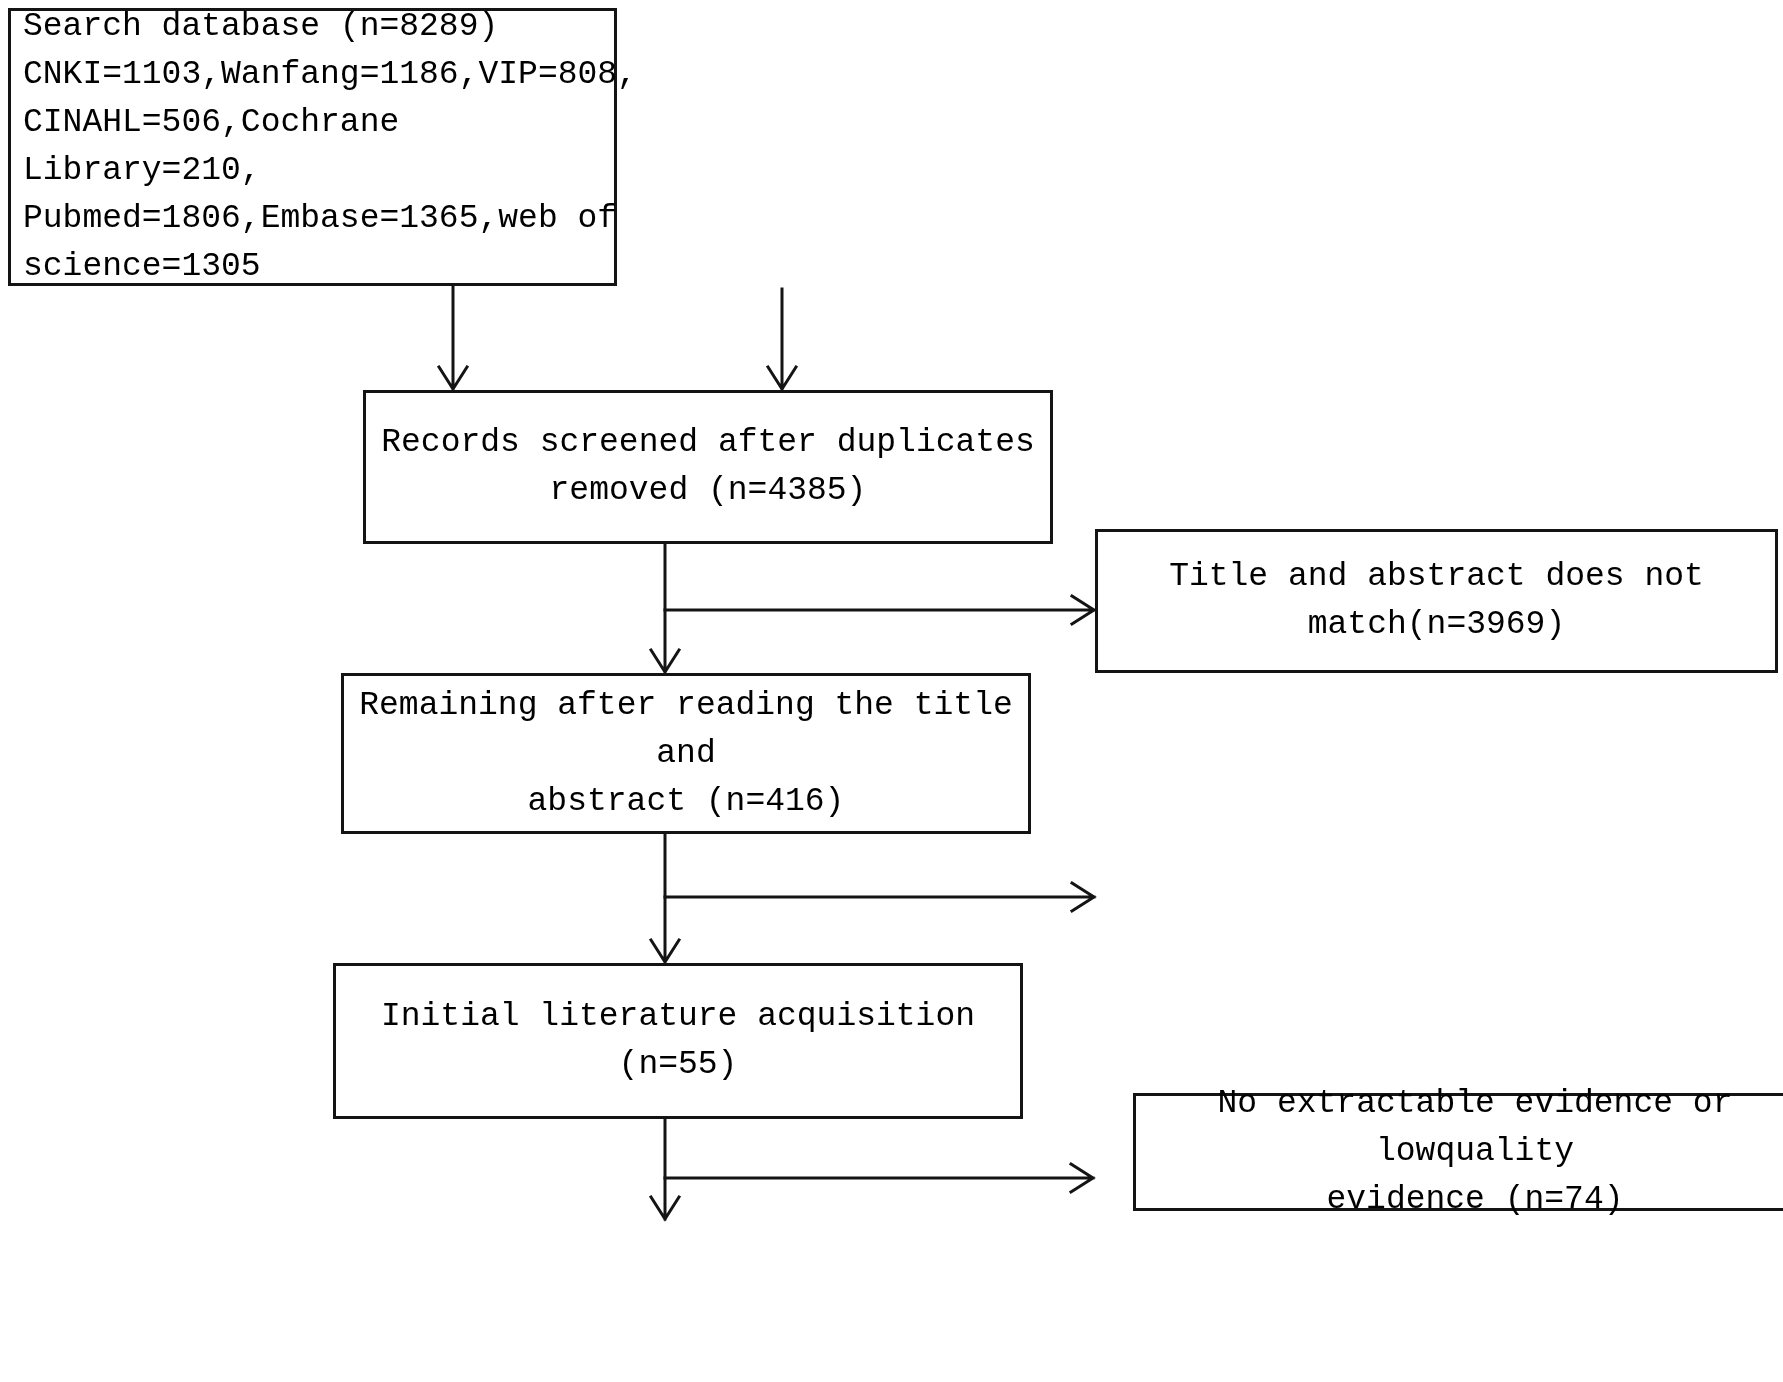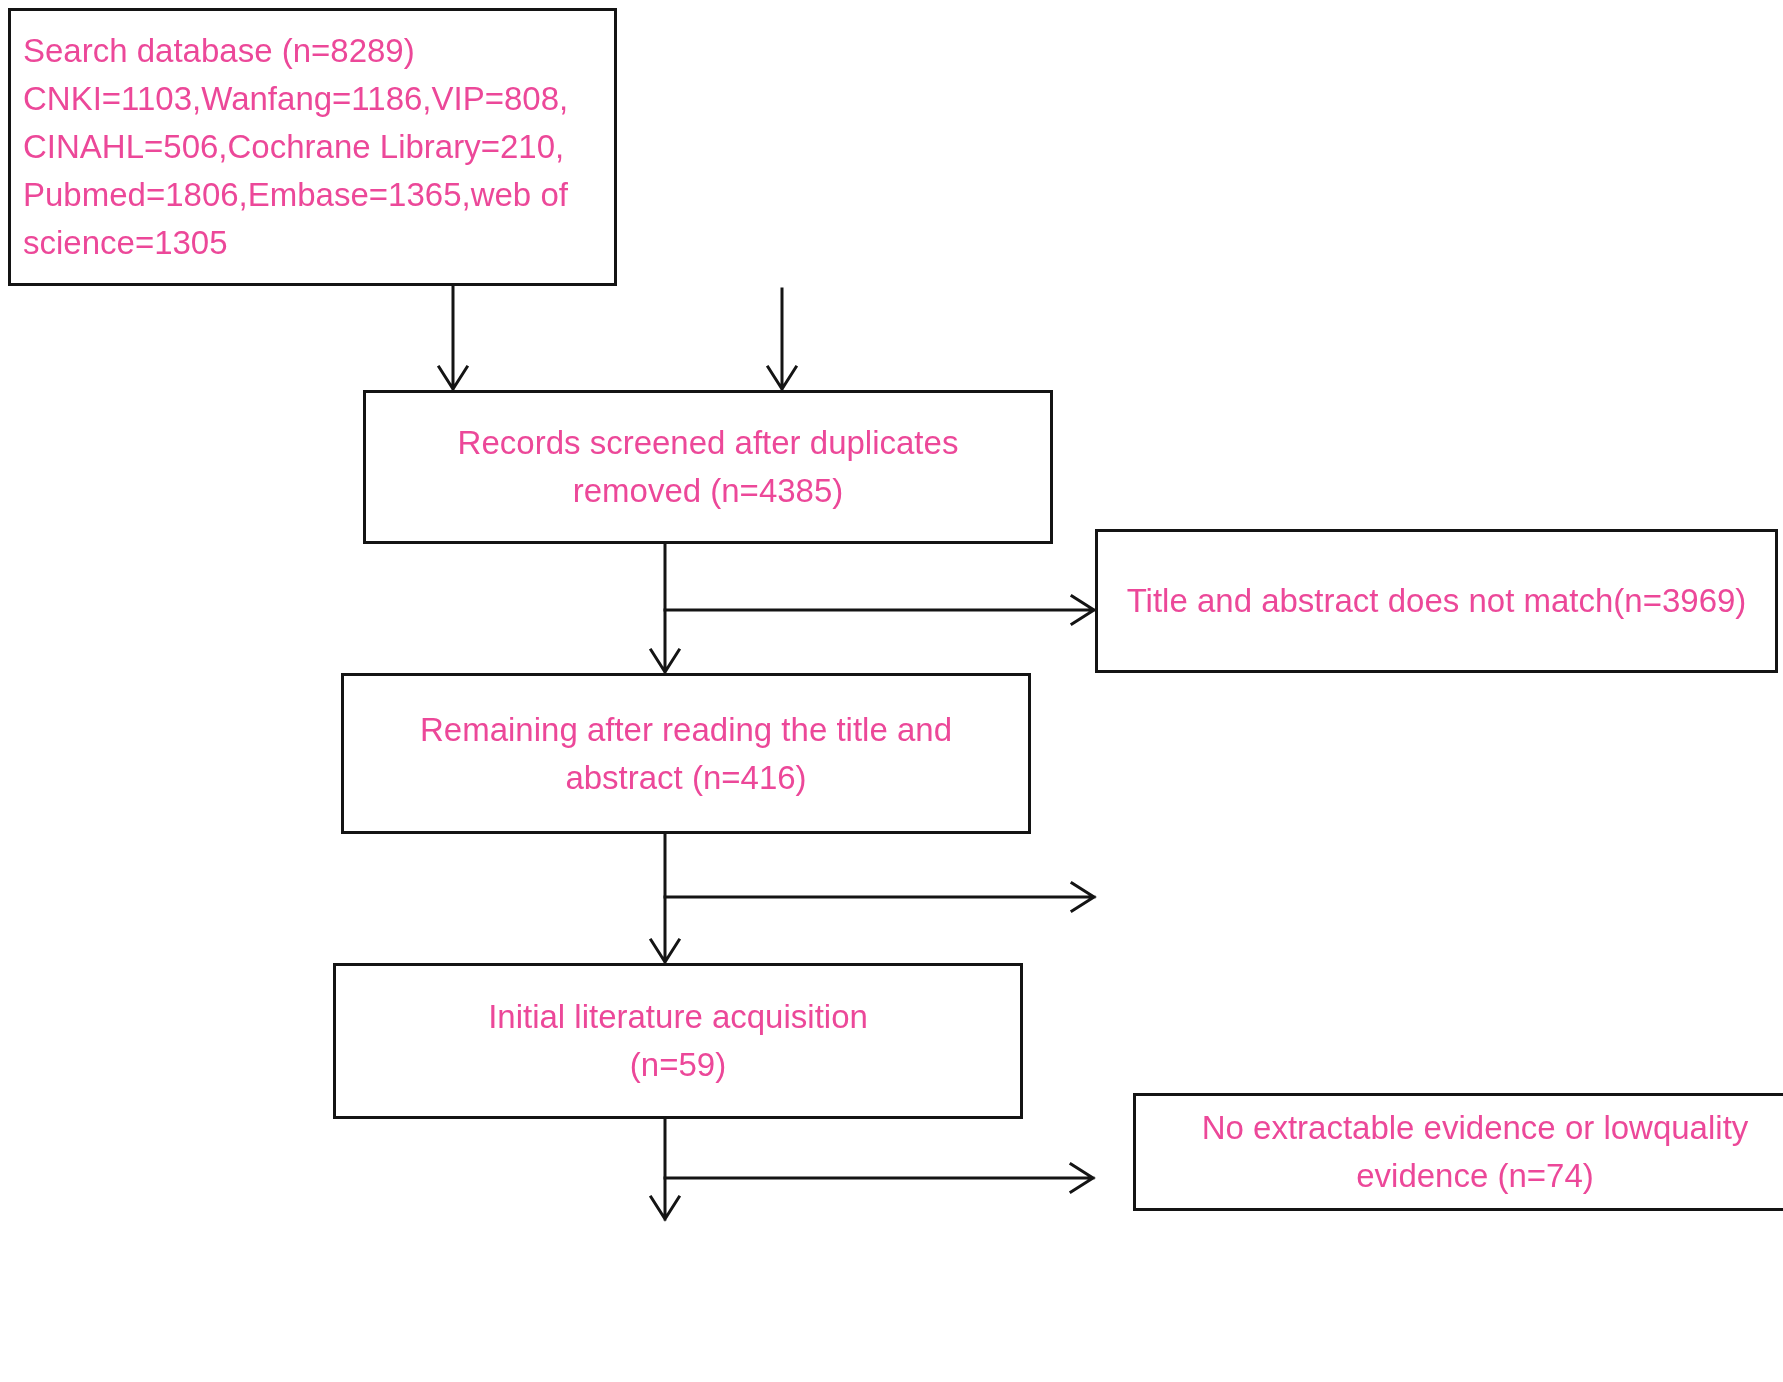--- a/index.html
+++ b/index.html
@@ -5,22 +5,22 @@
   html, body {
     margin: 0;
     padding: 0;
     background: #ffffff;
   }
   .canvas {
     position: relative;
     width: 1783px;
     height: 1382px;
     background: #ffffff;
-    font-family: Liberation Sans, sans-serif;
-    color: #ec4899;
+    font-family: Liberation Mono, monospace;
+    color: #000000;
     overflow: hidden;
   }
   .connectors {
     position: absolute;
     left: 0;
     top: 0;
     width: 1783px;
     height: 1382px;
     pointer-events: none;
   }
@@ -100,21 +100,21 @@
   </div>
 
   <div class="box align-center" id="box-remaining">
     <span>Remaining after reading the title and
 abstract (n=416)</span>
   </div>
 
 
   <div class="box align-center" id="box-initial">
     <span>Initial literature acquisition
-(n=59)</span>
+(n=55)</span>
   </div>
 
   <div class="box align-center" id="box-noevidence">
     <span>No extractable evidence or lowquality
 evidence (n=74)</span>
   </div>
 
 
 </div>
 

